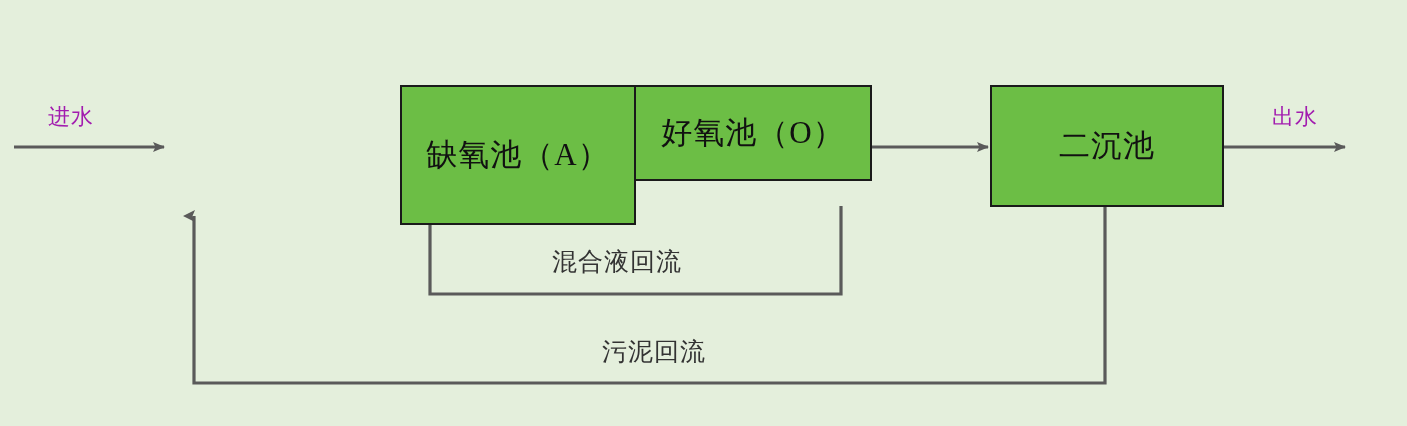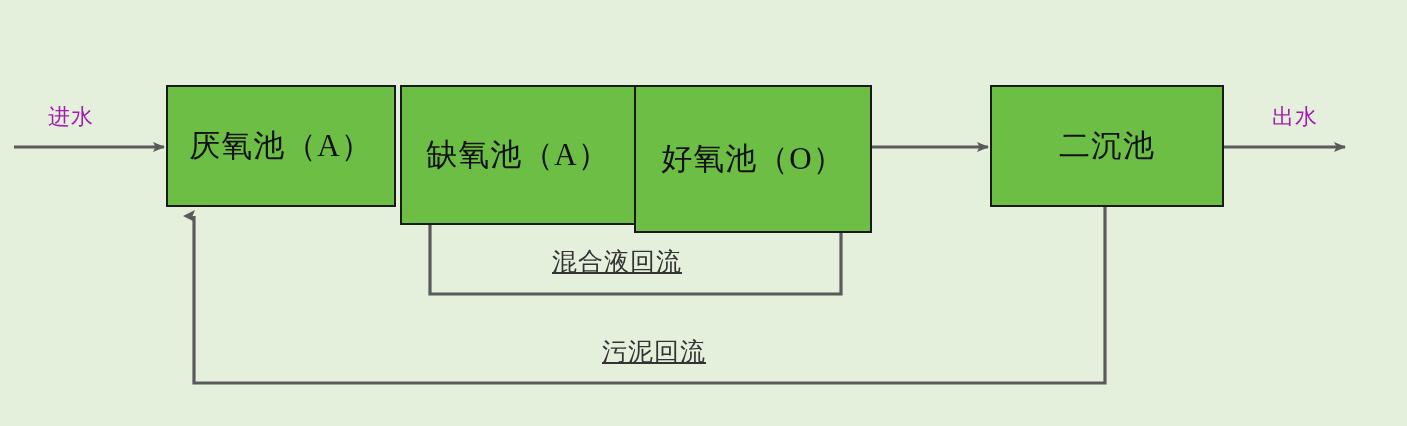--- a/index.html
+++ b/index.html
@@ -38,21 +38,20 @@
     font-size: 31px;
     letter-spacing: 1px;
     white-space: nowrap;
   }
   .flow-label {
     position: absolute;
     color: #333333;
     font-size: 25px;
     white-space: nowrap;
     letter-spacing: 1px;
-    text-decoration: underline;
   }
   .io-label {
     position: absolute;
     color: #a21caf;
     font-size: 22px;
     white-space: nowrap;
     letter-spacing: 1px;
     font-family: Liberation Serif, serif;
   }
 </style>
@@ -78,25 +77,24 @@
     <line x1="1224" y1="147" x2="1345" y2="147" stroke="#5a5a5a" stroke-width="3" marker-end="url(#arrowR)"></line>
 
     <path d="M841,206 L841,294 L430,294 L430,216" fill="none" stroke="#5a5a5a" stroke-width="3.2" marker-end="url(#arrowU)"></path>
 
     <path d="M1105,206 L1105,383 L194,383 L194,216" fill="none" stroke="#5a5a5a" stroke-width="3.2" marker-end="url(#arrowU)"></path>
   </svg>
 
   <div class="io-label" style="left:48px; top:102px;">进水</div>
   <div class="io-label" style="left:1272px; top:102px;">出水</div>
 
-  <div class="pool" style="left:166px; top:85px; width:230px; height:122px;">厌氧池（A）</div>
 
   <div class="pool" style="left:400px; top:85px; width:236px; height:140px;">缺氧池（A）</div>
 
-  <div class="pool" style="left:634px; top:85px; width:238px; height:148px;">好氧池（O）</div>
+  <div class="pool" style="left:634px; top:85px; width:238px; height:96px;">好氧池（O）</div>
 
   <div class="pool" style="left:990px; top:85px; width:234px; height:122px;font-family:Liberation Serif, serif;">二沉池</div>
 
   <div class="flow-label" style="left:552px; top:245px;">混合液回流</div>
 
   <div class="flow-label" style="left:602px; top:335px;">污泥回流</div>
 
 </div>
 
 </body></html>

